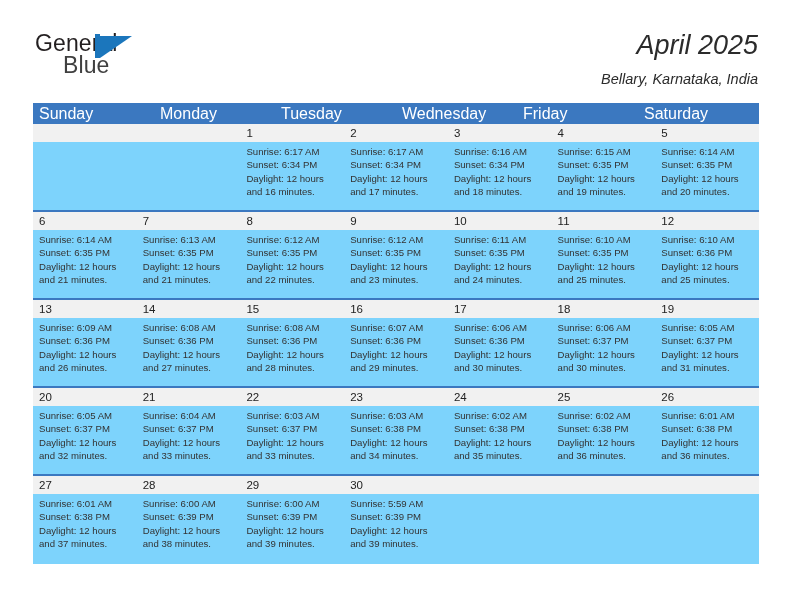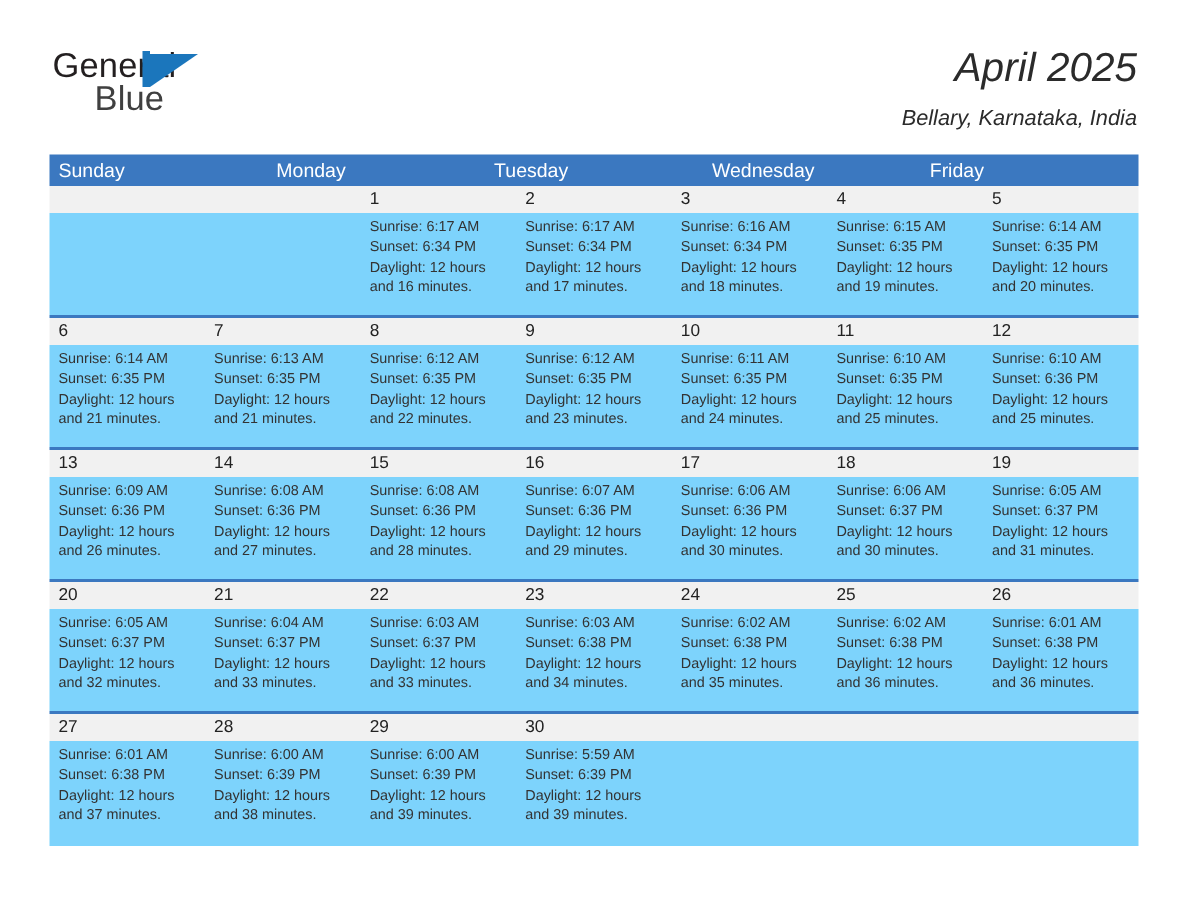--- a/index.html
+++ b/index.html
@@ -112,21 +112,21 @@
     width: 726px;
   }
   .weekday-row {
     display: flex;
     background: #3b78c0;
     height: 21px;
   }
   .weekday {
     flex: 1 1 0;
     color: #ffffff;
-    font-size: 13px;
+    font-size: 16px;
     line-height: 21px;
     padding-left: 6px;
     box-sizing: border-box;
     white-space: nowrap;
     overflow: hidden;
   }
 
   .week {
     border-top: 2px solid #3b78c0;
   }
@@ -192,20 +192,21 @@
 
   </div>
 
   <div class="calendar">
     <div class="weekday-row" id="weekday-row">
         <div class="weekday">Sunday</div>
         <div class="weekday">Monday</div>
         <div class="weekday">Tuesday</div>
         <div class="weekday">Wednesday</div>
         <div class="weekday">Friday</div>
+        <div class="weekday">Saturday</div>
       </div>
     <div id="weeks-container">
         <div class="week">
           <div class="week-datenums">
             <div class="daynum"></div>
             <div class="daynum"></div>
             <div class="daynum">1</div>
             <div class="daynum">2</div>
             <div class="daynum">3</div>
             <div class="daynum">4</div>

